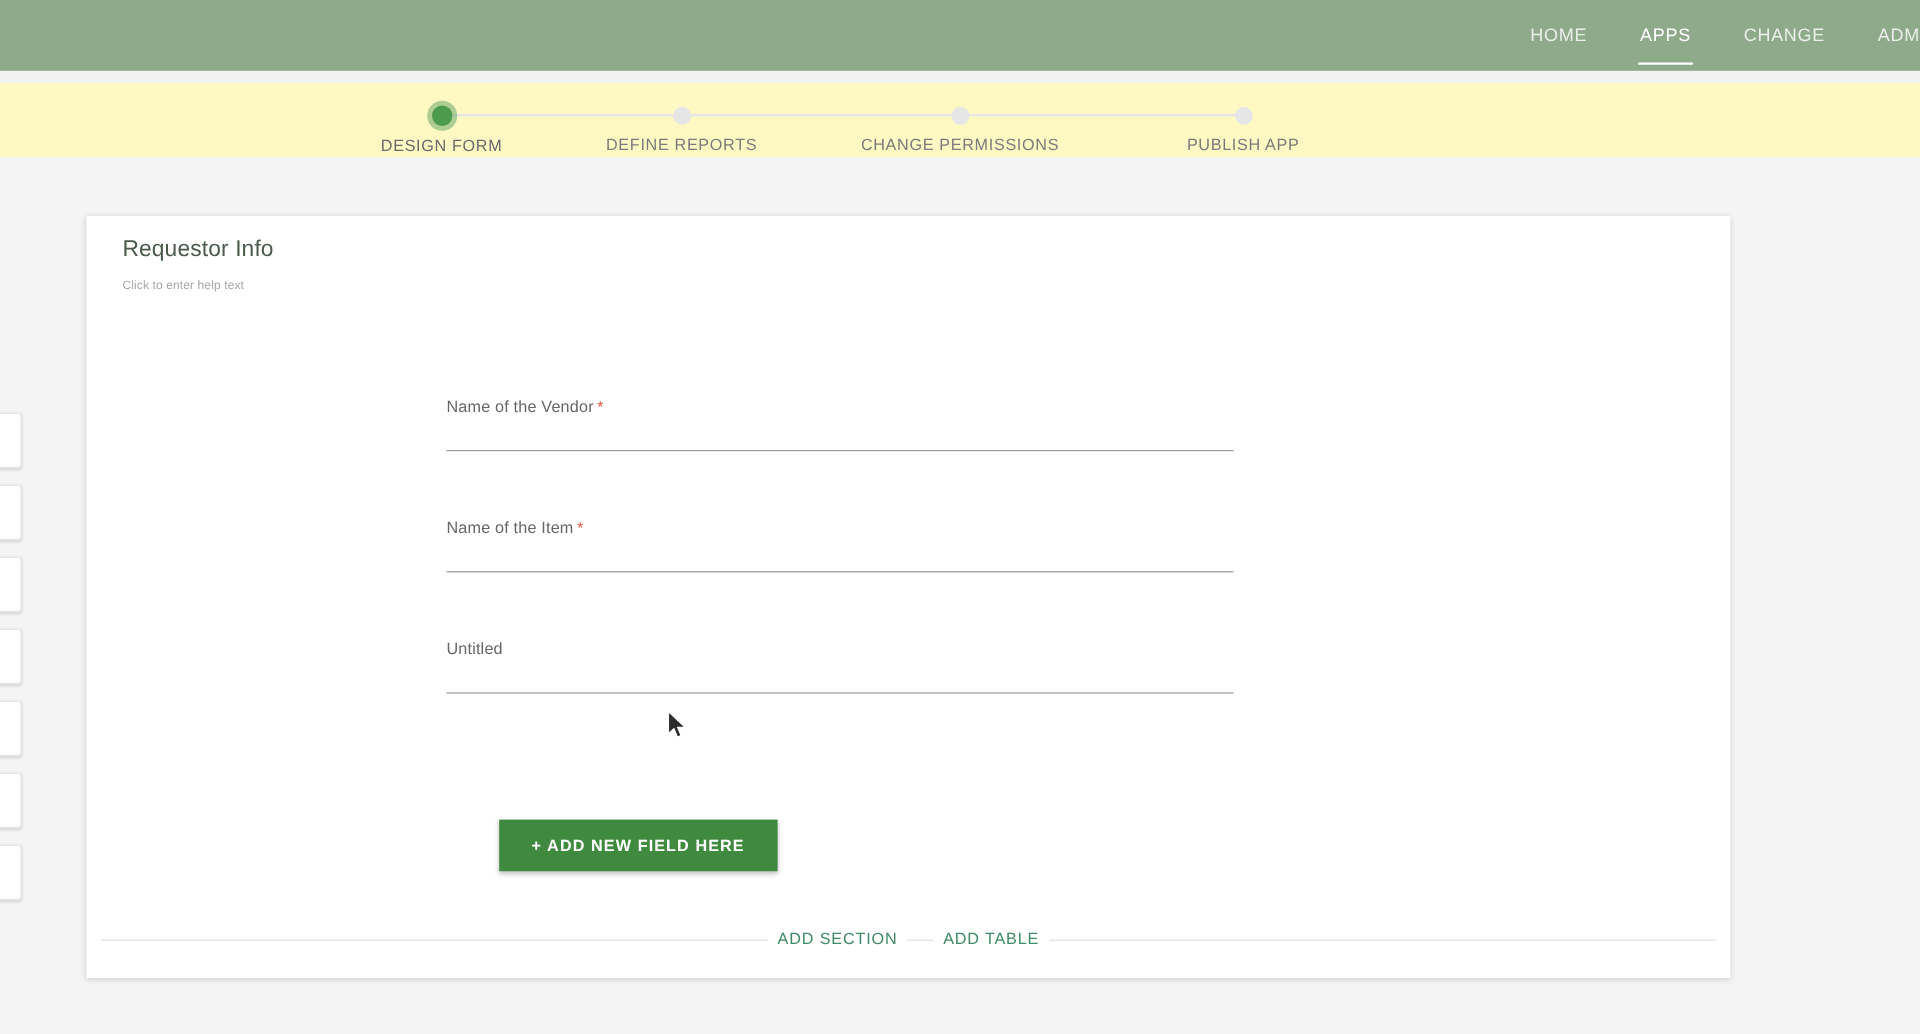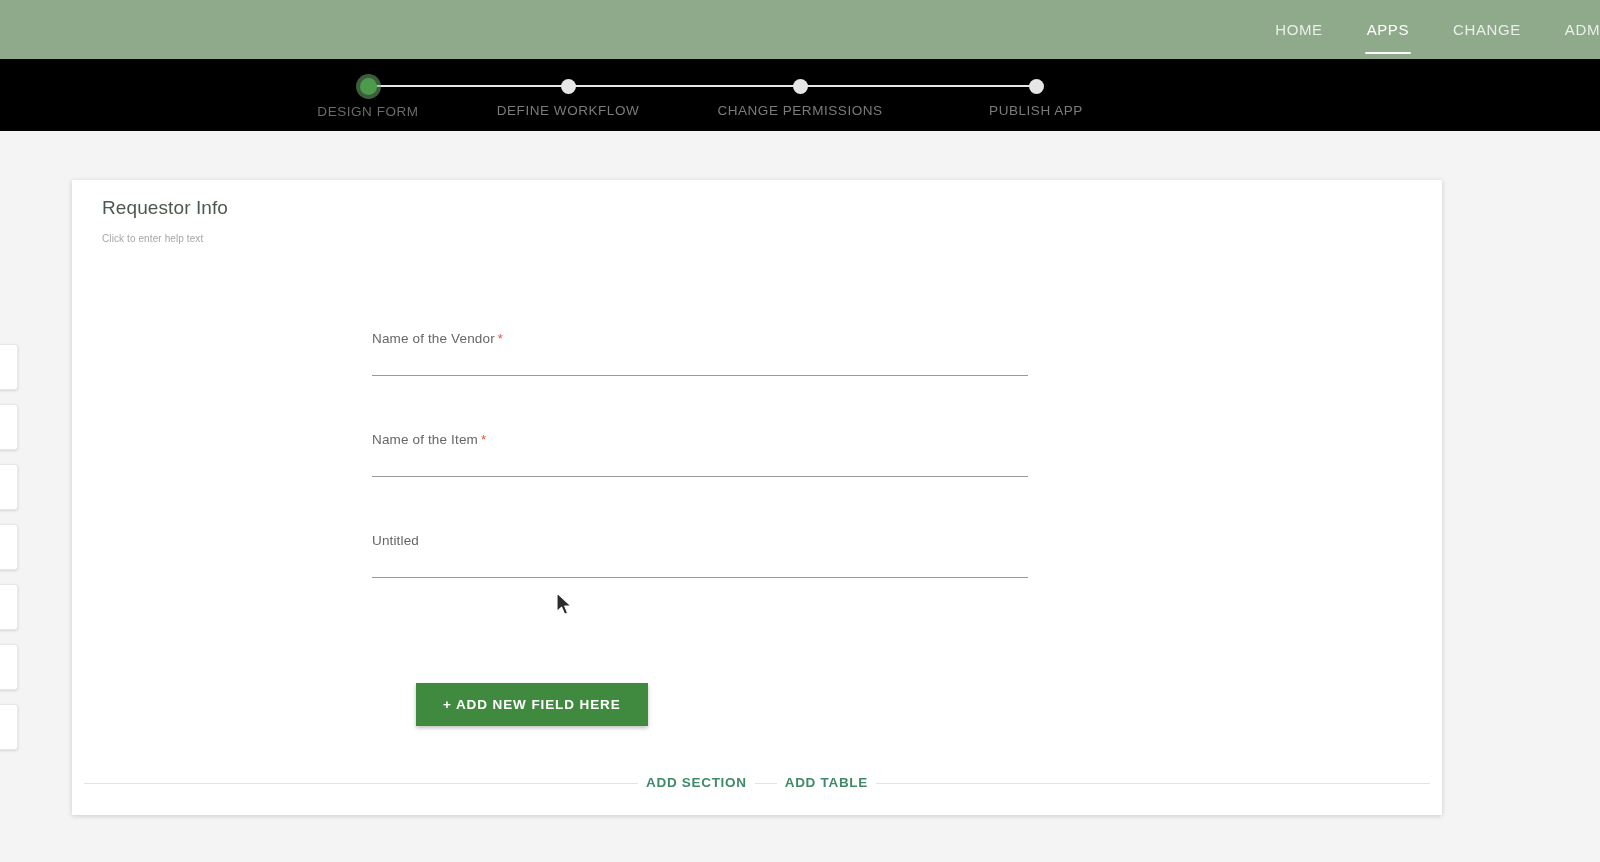--- a/index.html
+++ b/index.html
@@ -61,24 +61,24 @@
     background: #ffffff;
     border-radius: 1px;
   }
   .nav-item.clipped {
     padding-right: 0;
   }
 
   
   #stepper-bar {
     position: absolute;
-    top: 59px; left: 0;
+    top: 69px; left: 0;
     width: 1600px;
     height: 75px;
-    background: #000000;
+    background: #fef9c3;
     border-bottom: 1px solid #e2e2e2;
     box-sizing: border-box;
   }
   #stepper {
     position: absolute;
     left: 268px;
     top: 16px;
     width: 880px;
     height: 56px;
   }
@@ -246,21 +246,21 @@
     top: 0;
     display: flex;
     justify-content: center;
     align-items: center;
     gap: 22px;
   }
   .footer-link {
     background: #ffffff;
     padding: 0 8px;
     font-size: 13.5px;
-    font-weight: bold;
+    font-weight: normal;
     letter-spacing: 0.7px;
     color: #3f8a68;
     cursor: pointer;
     line-height: 20px;
   }
 
   
   #cursor {
     position: absolute;
     left: 556px;
@@ -296,21 +296,21 @@
     <div class="step-line" style="left:100px;width:200px;"></div>
     <div class="step-line" style="left:300px;width:232px;"></div>
     <div class="step-line" style="left:532px;width:236px;"></div>
 
     <div class="step active" style="left:100px;">
       <div class="step-dot"></div>
       <div class="step-label">DESIGN FORM</div>
     </div>
     <div class="step" style="left:300px;">
       <div class="step-dot"></div>
-      <div class="step-label">DEFINE WORKFLOW</div>
+      <div class="step-label">DEFINE REPORTS</div>
     </div>
     <div class="step" style="left:768px;">
       <div class="step-dot"></div>
       <div class="step-label">PUBLISH APP</div>
     </div>
     <div class="step" style="left:532px;">
       <div class="step-dot"></div>
       <div class="step-label">CHANGE PERMISSIONS</div>
     </div>
   </div>

